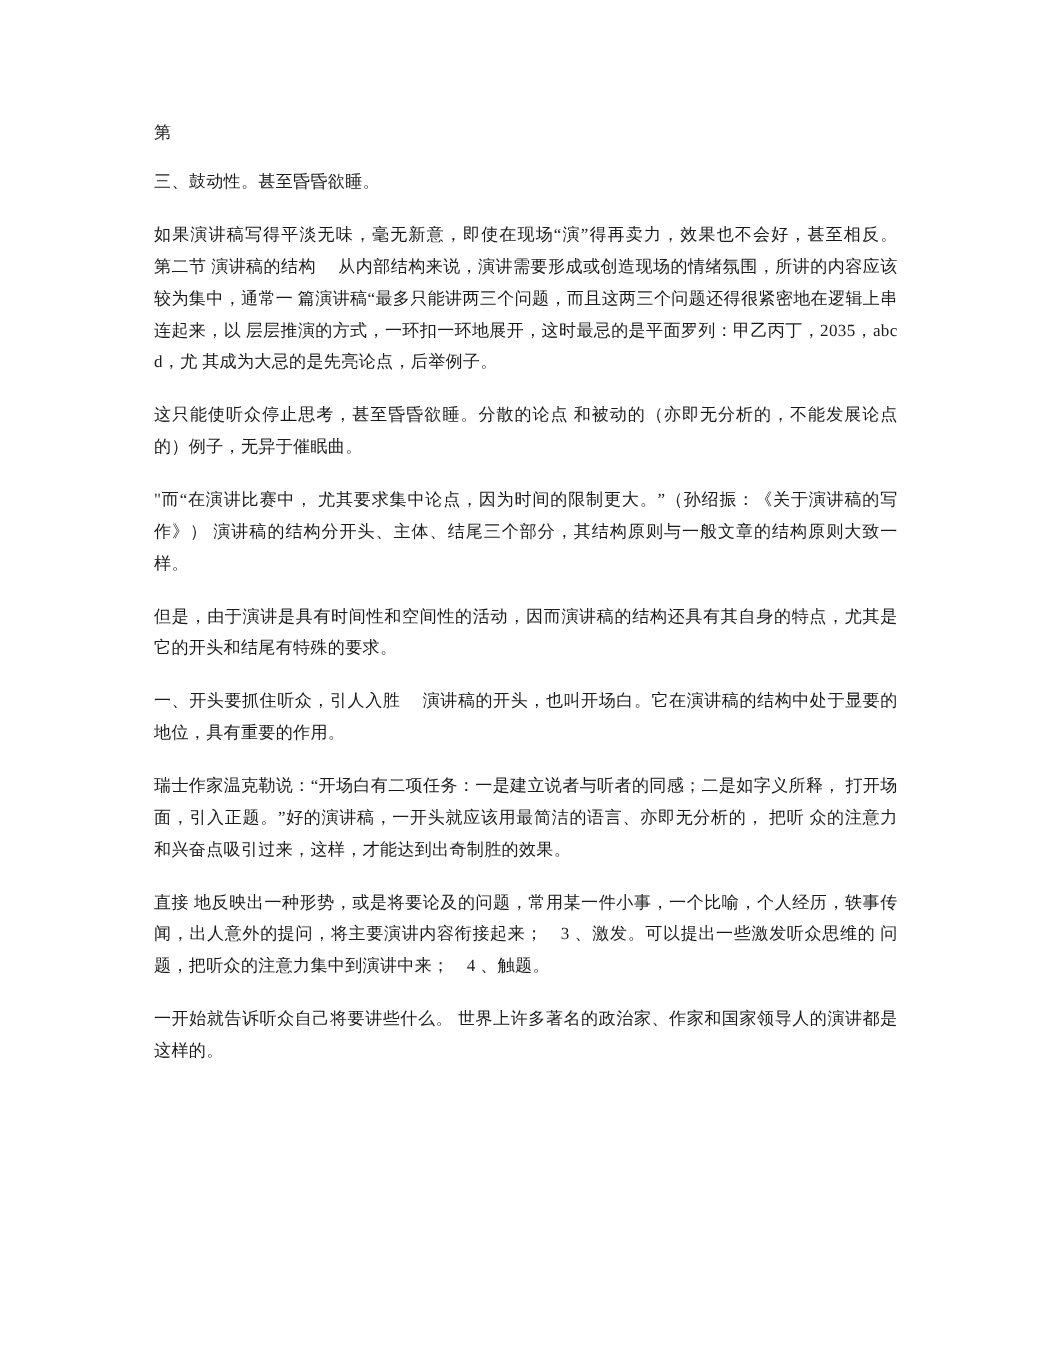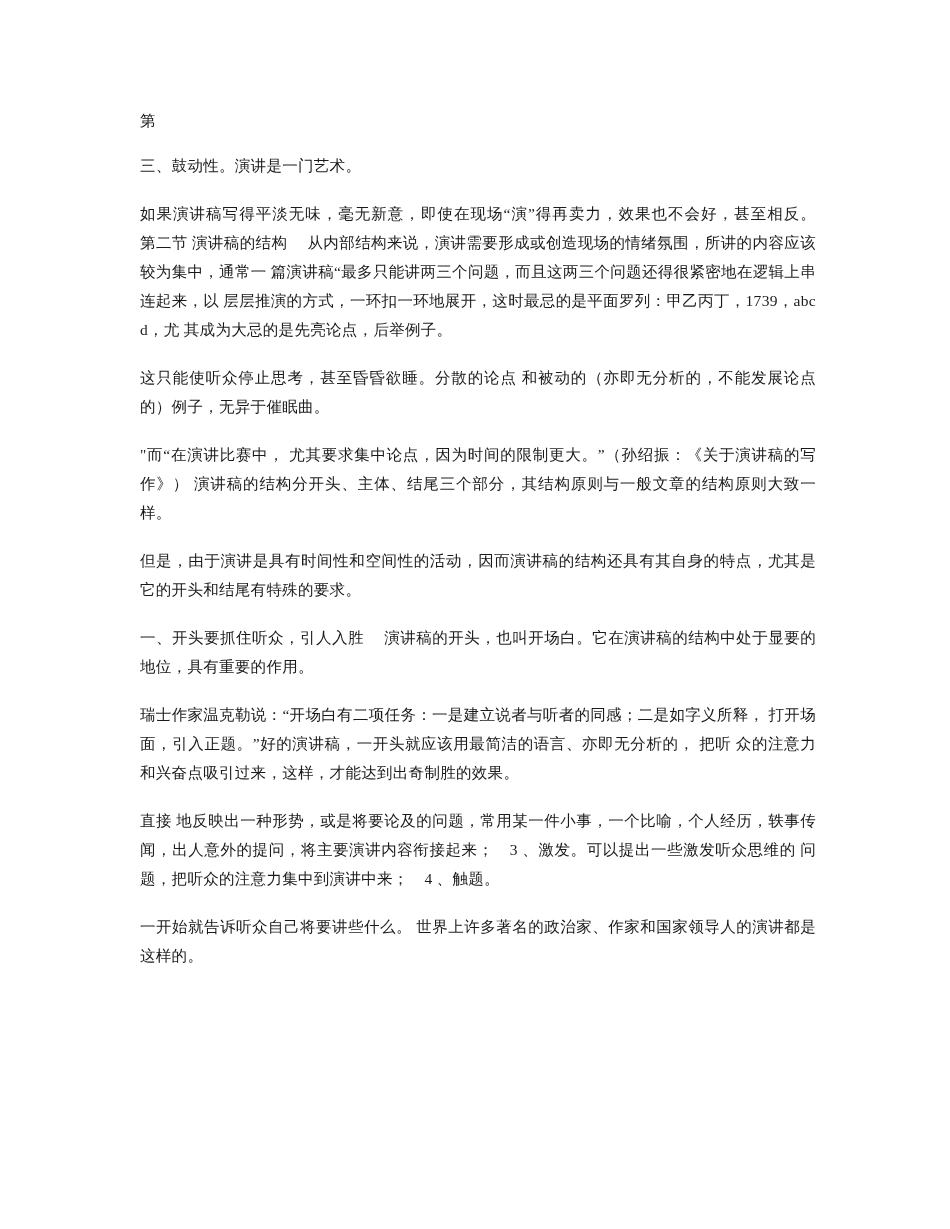--- a/index.html
+++ b/index.html
@@ -38,22 +38,22 @@
   .para.first {
     margin-bottom: 16px;
   }
 </style>
 </head>
 <body>
 
 <div class="page">
   <div class="content">
     <p class="para first">第</p>
-    <p class="para">三、鼓动性。演讲是一门艺术。</p>
-    <p class="para">如果演讲稿写得平淡无味，毫无新意，即使在现场“演”得再卖力，效果也不会好，甚至相反。　 第二节 演讲稿的结构　 从内部结构来说，演讲需要形成或创造现场的情绪氛围，所讲的内容应该较为集中，通常一 篇演讲稿“最多只能讲两三个问题，而且这两三个问题还得很紧密地在逻辑上串连起来，以 层层推演的方式，一环扣一环地展开，这时最忌的是平面罗列：甲乙丙丁，1739，abcd，尤 其成为大忌的是先亮论点，后举例子。</p>
+    <p class="para">三、鼓动性。甚至昏昏欲睡。</p>
+    <p class="para">如果演讲稿写得平淡无味，毫无新意，即使在现场“演”得再卖力，效果也不会好，甚至相反。　 第二节 演讲稿的结构　 从内部结构来说，演讲需要形成或创造现场的情绪氛围，所讲的内容应该较为集中，通常一 篇演讲稿“最多只能讲两三个问题，而且这两三个问题还得很紧密地在逻辑上串连起来，以 层层推演的方式，一环扣一环地展开，这时最忌的是平面罗列：甲乙丙丁，2035，abcd，尤 其成为大忌的是先亮论点，后举例子。</p>
     <p class="para">这只能使听众停止思考，甚至昏昏欲睡。分散的论点 和被动的（亦即无分析的，不能发展论点的）例子，无异于催眠曲。</p>
     <p class="para">"而“在演讲比赛中， 尤其要求集中论点，因为时间的限制更大。”（孙绍振：《关于演讲稿的写作》） 演讲稿的结构分开头、主体、结尾三个部分，其结构原则与一般文章的结构原则大致一 样。</p>
     <p class="para">但是，由于演讲是具有时间性和空间性的活动，因而演讲稿的结构还具有其自身的特点，尤其是它的开头和结尾有特殊的要求。</p>
     <p class="para">一、开头要抓住听众，引人入胜　 演讲稿的开头，也叫开场白。它在演讲稿的结构中处于显要的地位，具有重要的作用。</p>
     <p class="para">瑞士作家温克勒说：“开场白有二项任务：一是建立说者与听者的同感；二是如字义所释， 打开场面，引入正题。”好的演讲稿，一开头就应该用最简洁的语言、亦即无分析的， 把听 众的注意力和兴奋点吸引过来，这样，才能达到出奇制胜的效果。</p>
     <p class="para">直接 地反映出一种形势，或是将要论及的问题，常用某一件小事，一个比喻，个人经历，轶事传 闻，出人意外的提问，将主要演讲内容衔接起来；　3 、激发。可以提出一些激发听众思维的 问题，把听众的注意力集中到演讲中来；　4 、触题。</p>
     <p class="para">一开始就告诉听众自己将要讲些什么。 世界上许多著名的政治家、作家和国家领导人的演讲都是这样的。</p>
   </div>
 </div>
 

